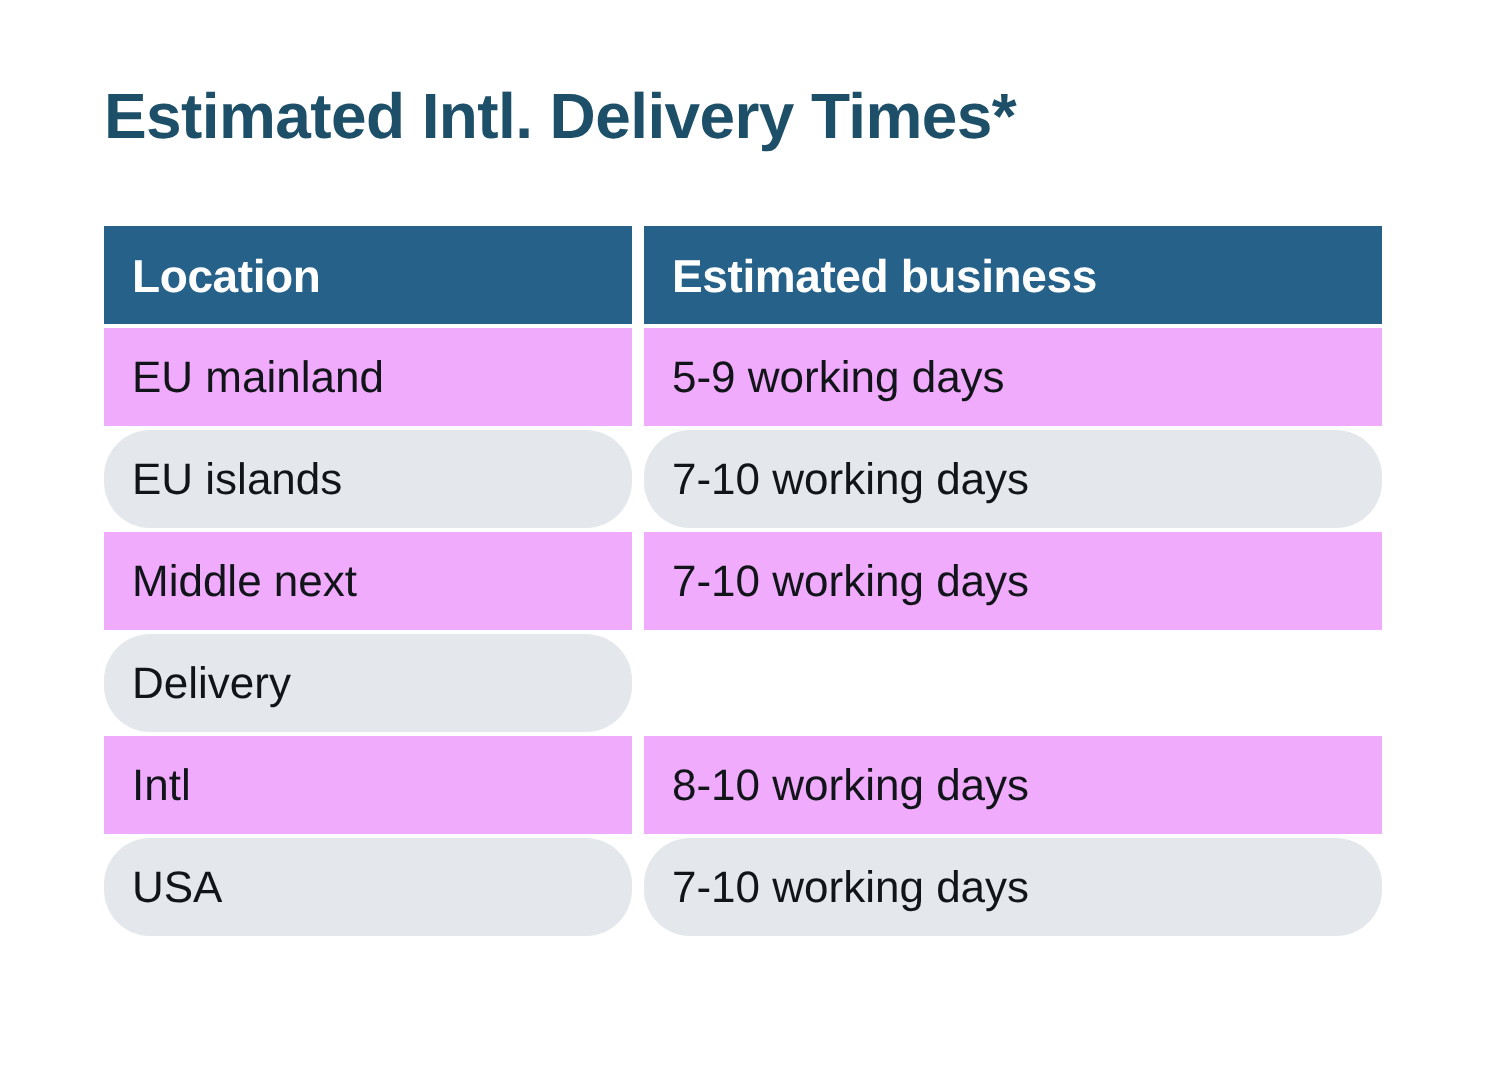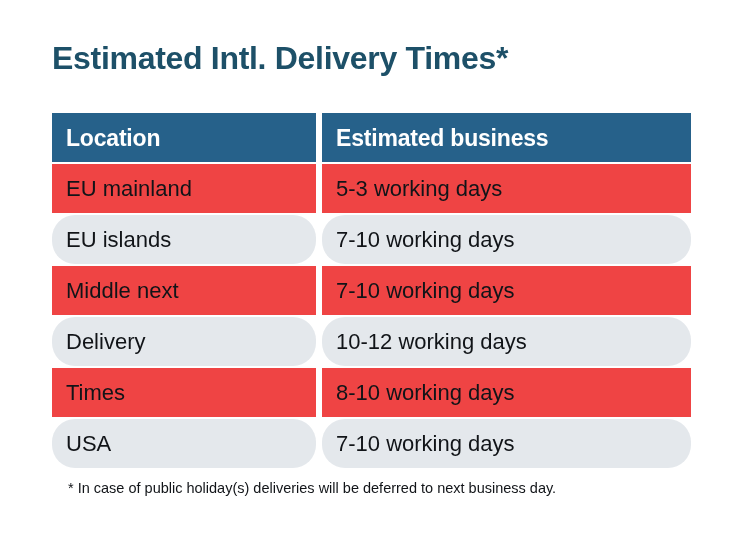--- a/index.html
+++ b/index.html
@@ -75,21 +75,21 @@
     flex: 0 0 369px;
   }
   .header-row .cell {
     background: #26618a;
     color: #ffffff;
     font-weight: 700;
     font-size: 23px;
     letter-spacing: -0.2px;
   }
   .row-odd .cell {
-    background: #ef4444;
+    background: #f0abfc;
   }
   .row-even .cell {
     background: #e4e8ec;
     border-radius: 23px;
   }
   .footnote {
     position: absolute;
     left: 68px;
     top: 478px;
     font-size: 14.5px;
@@ -109,50 +109,48 @@
 
     <div class="row header-row">
       <div class="cell cell-location">Location</div>
       <div class="cell-gap"></div>
       <div class="cell cell-delivery">Estimated business</div>
     </div>
 
     <div class="row row-odd">
       <div class="cell cell-location">EU mainland</div>
       <div class="cell-gap"></div>
-      <div class="cell cell-delivery">5-3 working days</div>
+      <div class="cell cell-delivery">5-9 working days</div>
     </div>
 
     <div class="row row-even">
       <div class="cell cell-location">EU islands</div>
       <div class="cell-gap"></div>
       <div class="cell cell-delivery">7-10 working days</div>
     </div>
 
     <div class="row row-odd">
       <div class="cell cell-location">Middle next</div>
       <div class="cell-gap"></div>
       <div class="cell cell-delivery">7-10 working days</div>
     </div>
 
     <div class="row row-even">
       <div class="cell cell-location">Delivery</div>
       <div class="cell-gap"></div>
-      <div class="cell cell-delivery">10-12 working days</div>
     </div>
 
     <div class="row row-odd">
-      <div class="cell cell-location">Times</div>
+      <div class="cell cell-location">Intl</div>
       <div class="cell-gap"></div>
       <div class="cell cell-delivery">8-10 working days</div>
     </div>
 
     <div class="row row-even">
       <div class="cell cell-location">USA</div>
       <div class="cell-gap"></div>
       <div class="cell cell-delivery">7-10 working days</div>
     </div>
 
   </div>
 
-  <div class="footnote">* In case of public holiday(s) deliveries will be deferred to next business day.</div>
 
 </div>
 
 </body></html>

